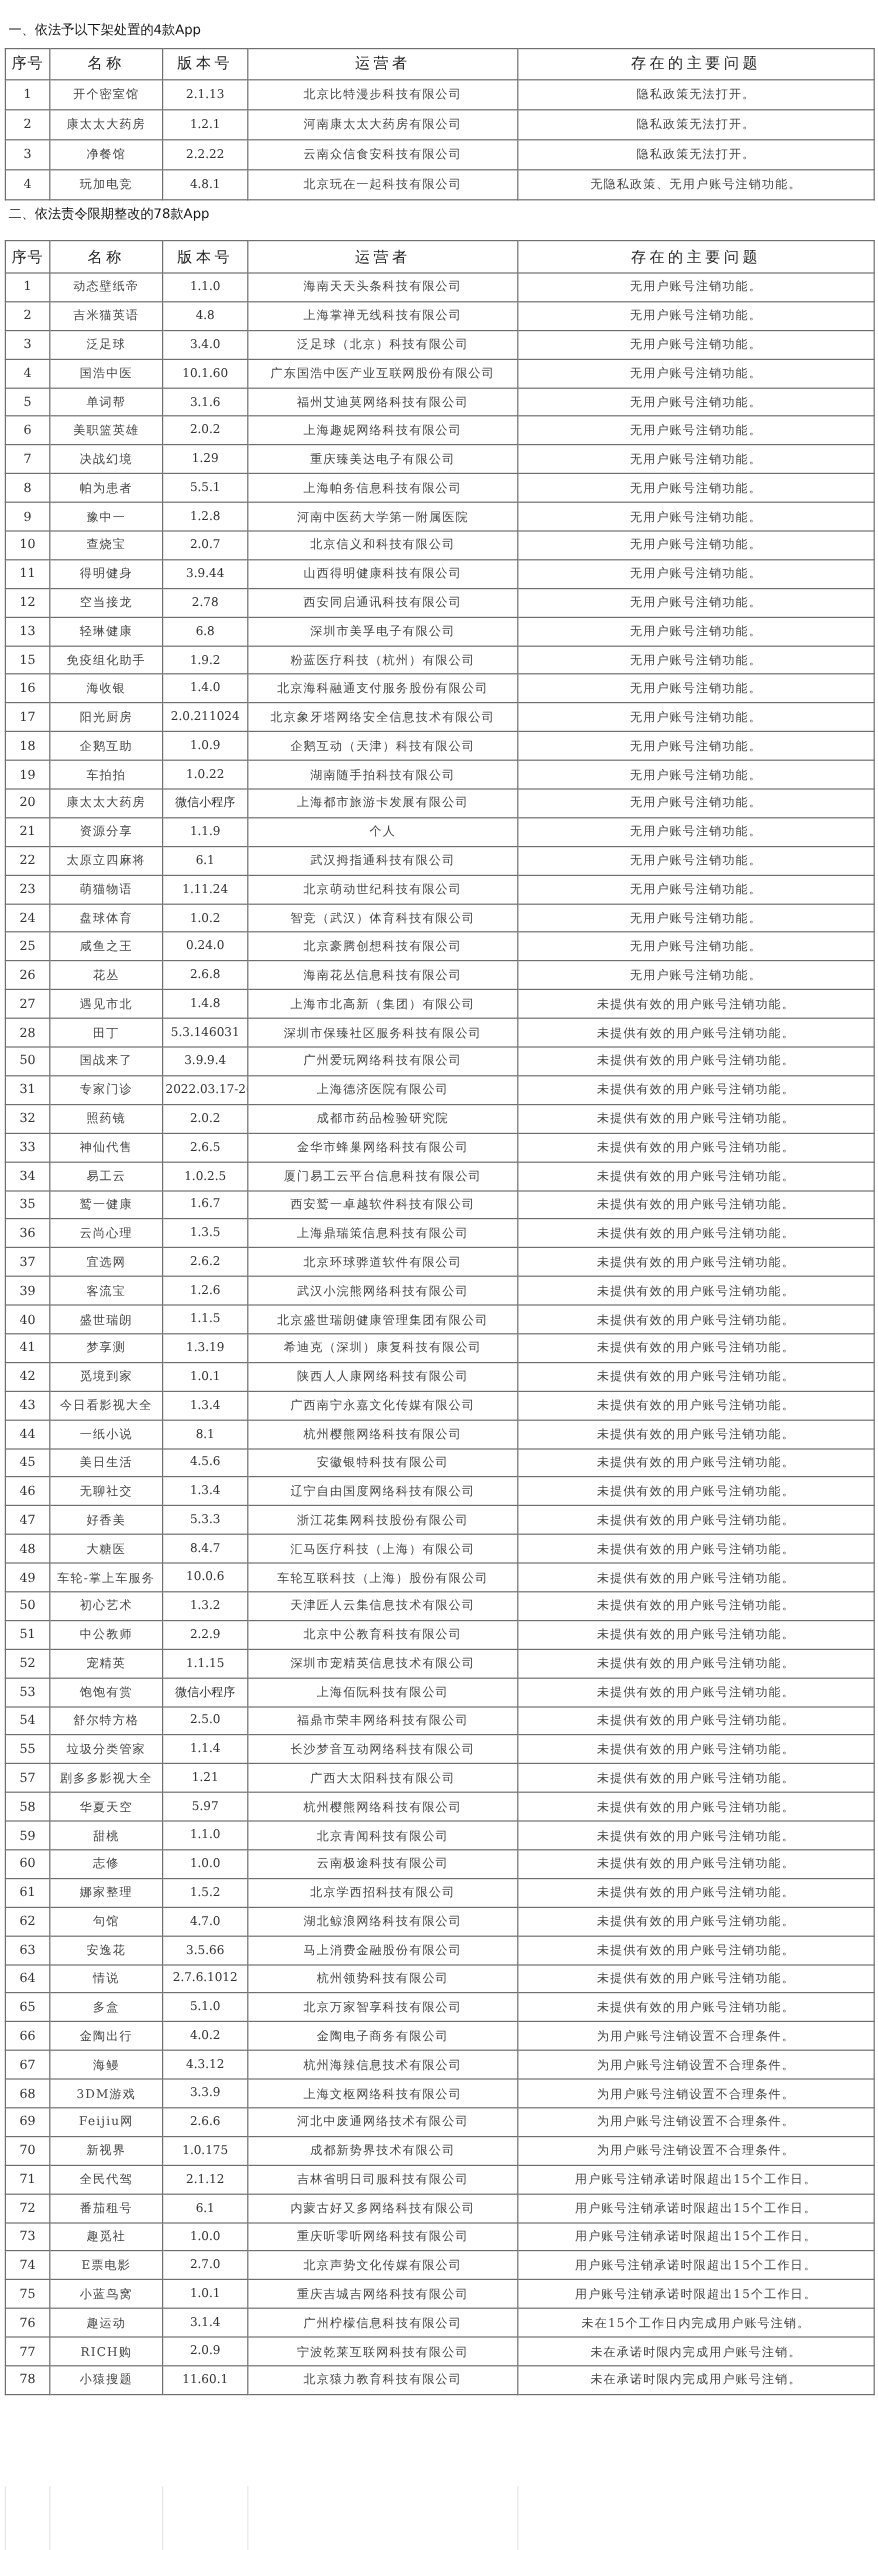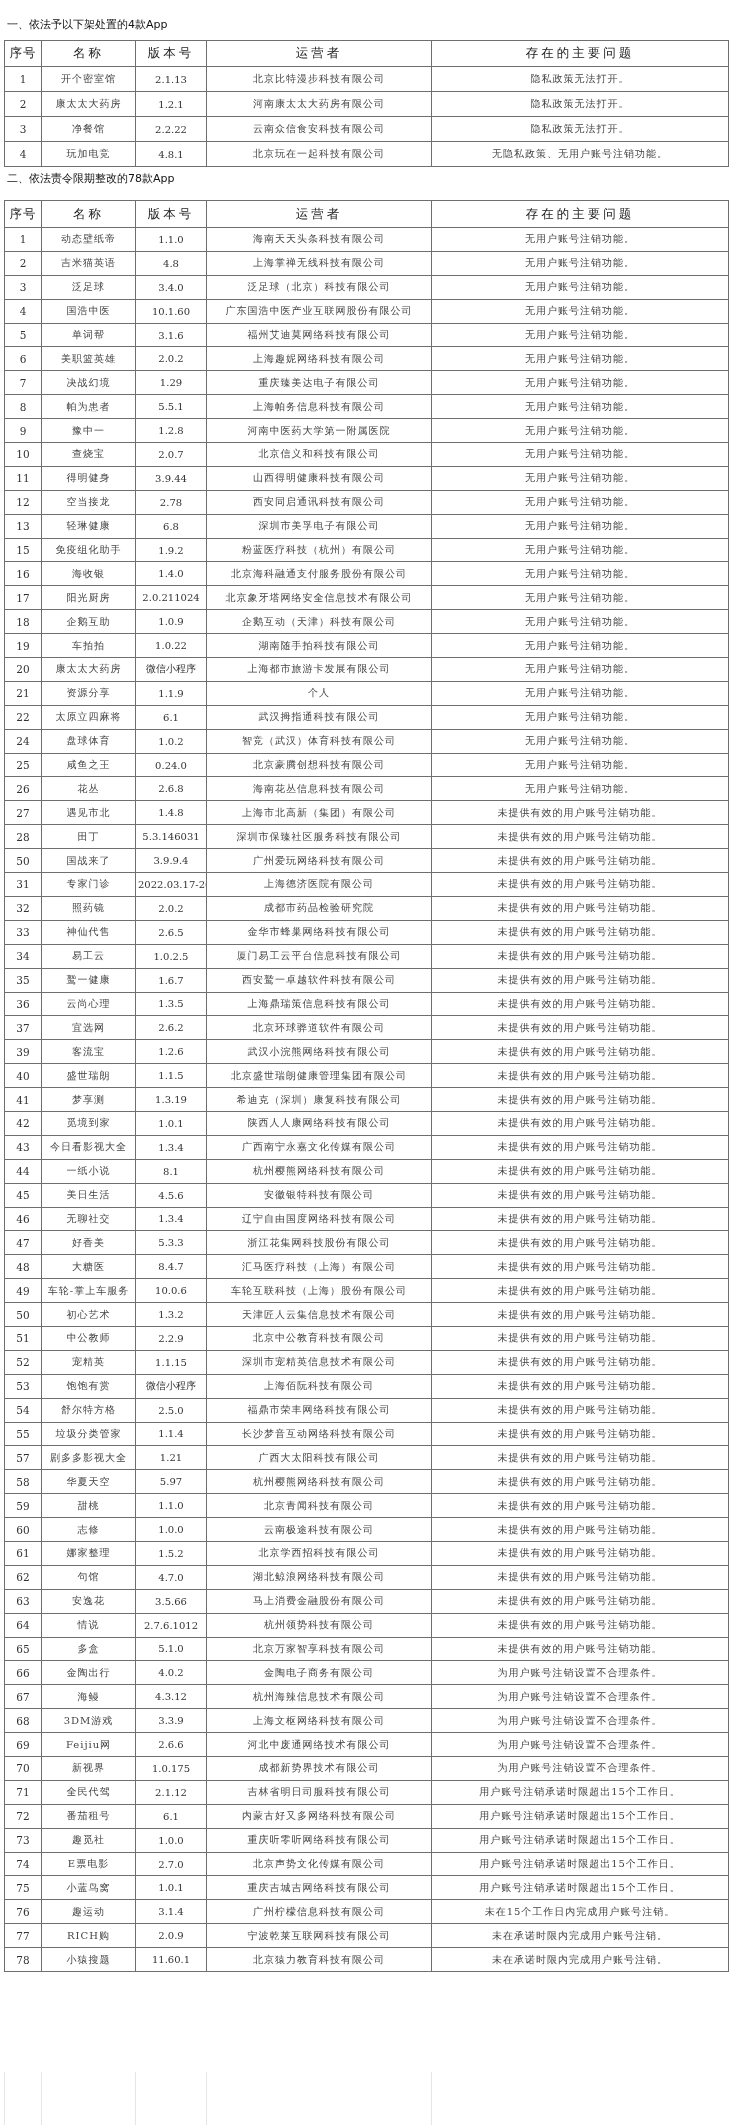--- a/index.html
+++ b/index.html
@@ -285,20 +285,27 @@
           <td>无用户账号注销功能。</td>
         </tr>
         <tr>
           <td class="no">22</td>
           <td>太原立四麻将</td>
           <td class="ver">6.1</td>
           <td>武汉拇指通科技有限公司</td>
           <td>无用户账号注销功能。</td>
         </tr>
         <tr>
+          <td class="no">23</td>
+          <td>萌猫物语</td>
+          <td class="ver">1.11.24</td>
+          <td>北京萌动世纪科技有限公司</td>
+          <td>无用户账号注销功能。</td>
+        </tr>
+        <tr>
           <td class="no">24</td>
           <td>盘球体育</td>
           <td class="ver">1.0.2</td>
           <td>智竞（武汉）体育科技有限公司</td>
           <td>无用户账号注销功能。</td>
         </tr>
         <tr>
           <td class="no">25</td>
           <td>咸鱼之王</td>
           <td class="ver">0.24.0</td>

